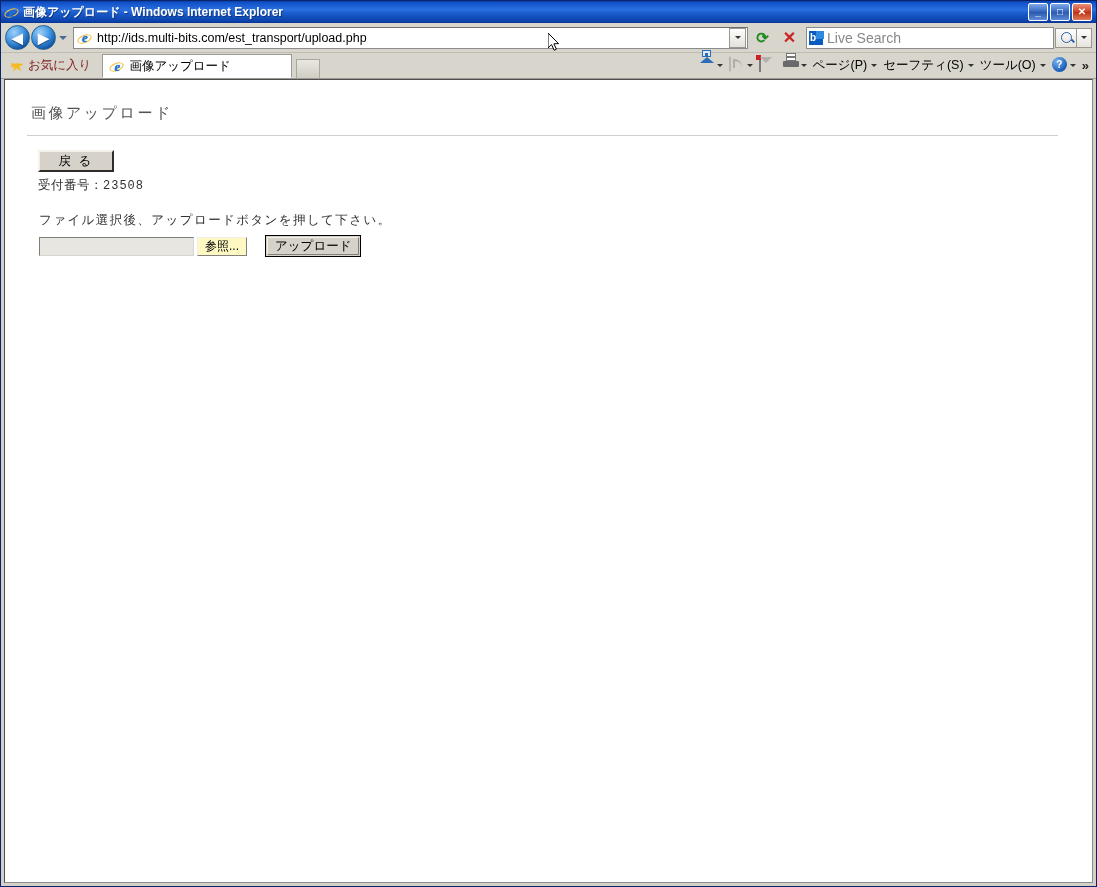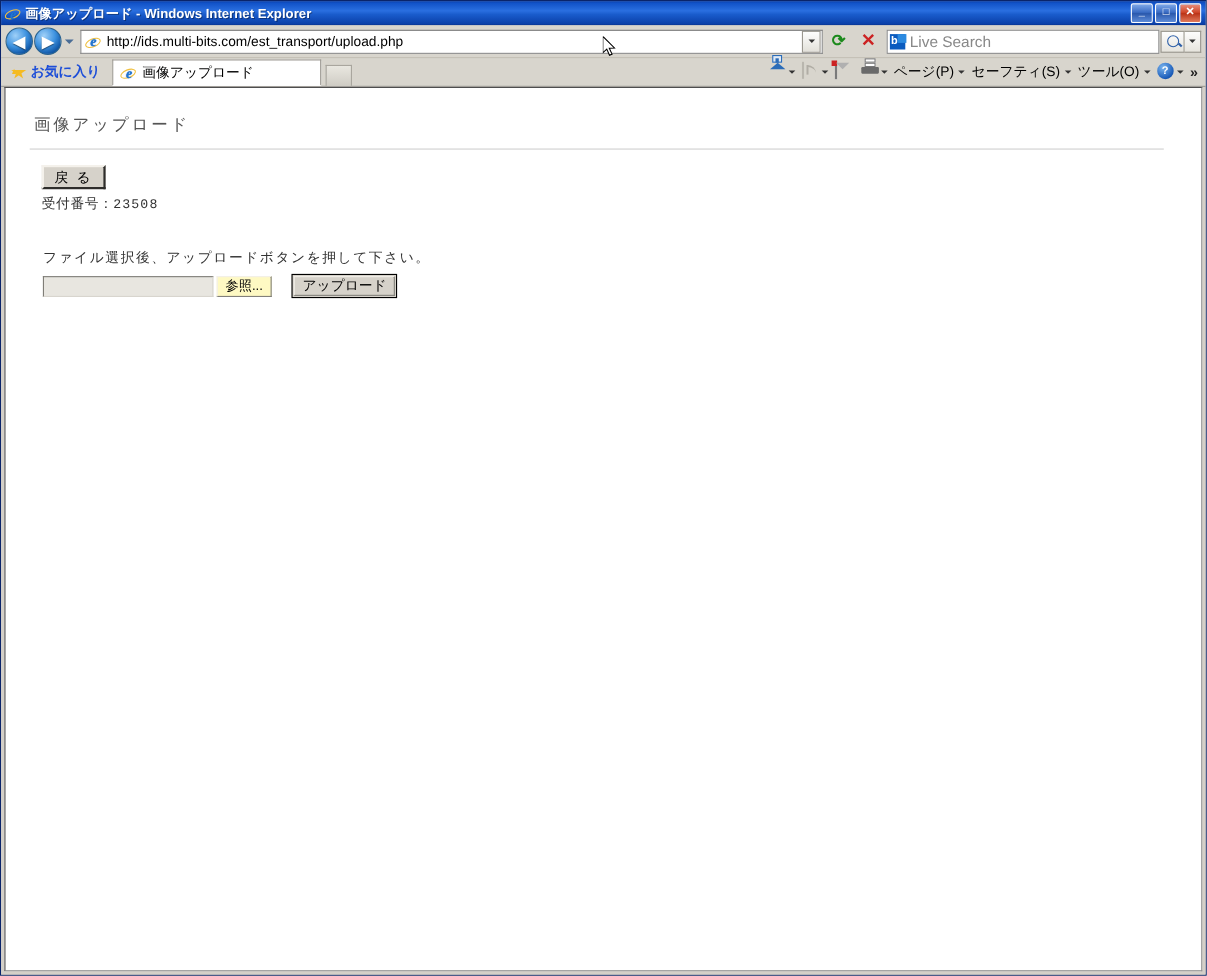--- a/index.html
+++ b/index.html
@@ -226,21 +226,21 @@
     border-right: 2.2px solid transparent;
     transform: rotate(-35deg);
   }
   .star:after {
     content:''; position: absolute; left: -7.2px; top: 0.2px;
     border-right: 7px solid transparent;
     border-bottom: 5px solid #f5bb22;
     border-left: 7px solid transparent;
     transform: rotate(-70deg);
   }
-  .fav-label { font-size: 12.5px; color: #1d4ed8; white-space: nowrap; font-weight: bold; }
+  .fav-label { font-size: 12.5px; color: #7f1d1d; white-space: nowrap; }
   .tab {
     height: 24px;
     background: #fff;
     border: 1px solid #9d9a93;
     border-bottom: 1px solid #fff;
     display: flex; align-items: center;
     padding: 0 10px 0 6px;
     margin-left: 4px;
     box-sizing: border-box;
     min-width: 190px;
@@ -342,39 +342,39 @@
     font-weight: normal;
     margin: 6px 0 12px 4px;
   }
   .hr {
     height: 1px; background: #cfcfcf;
     margin: 0 0 14px 0;
     width: 1031px;
   }
   .back-btn {
     display: inline-flex; align-items: center; justify-content: center;
-    width: 58px; height: 22px;
+    width: 76px; height: 22px;
     background: #d6d2ca;
     border: 2px outset #eeeae2;
     border-top-color:#f4f1eb; border-left-color:#f4f1eb;
     border-right-color:#82807a; border-bottom-color:#82807a;
     font-size: 12.5px; color: #000;
     letter-spacing: 2px;
     box-sizing: border-box;
     margin-left: 11px;
   }
   .uketsuke {
     font-size: 12.5px; color: #333;
     margin: 5px 0 0 11px;
     letter-spacing: 0.5px;
   }
   .uketsuke .num { font-family: "Liberation Mono", monospace; font-size: 12px; letter-spacing: 1px;}
   .instr {
     font-size: 12.5px; color: #333;
-    margin: 32px 0 6px 12px;
+    margin: 18px 0 6px 12px;
     letter-spacing: 1.4px;
   }
   .file-row {
     display: flex; align-items: center;
     margin-left: 12px;
   }
   .file-text {
     width: 155px; height: 19px;
     background: #e8e6e0;
     border: 1px solid #7f7d77;

